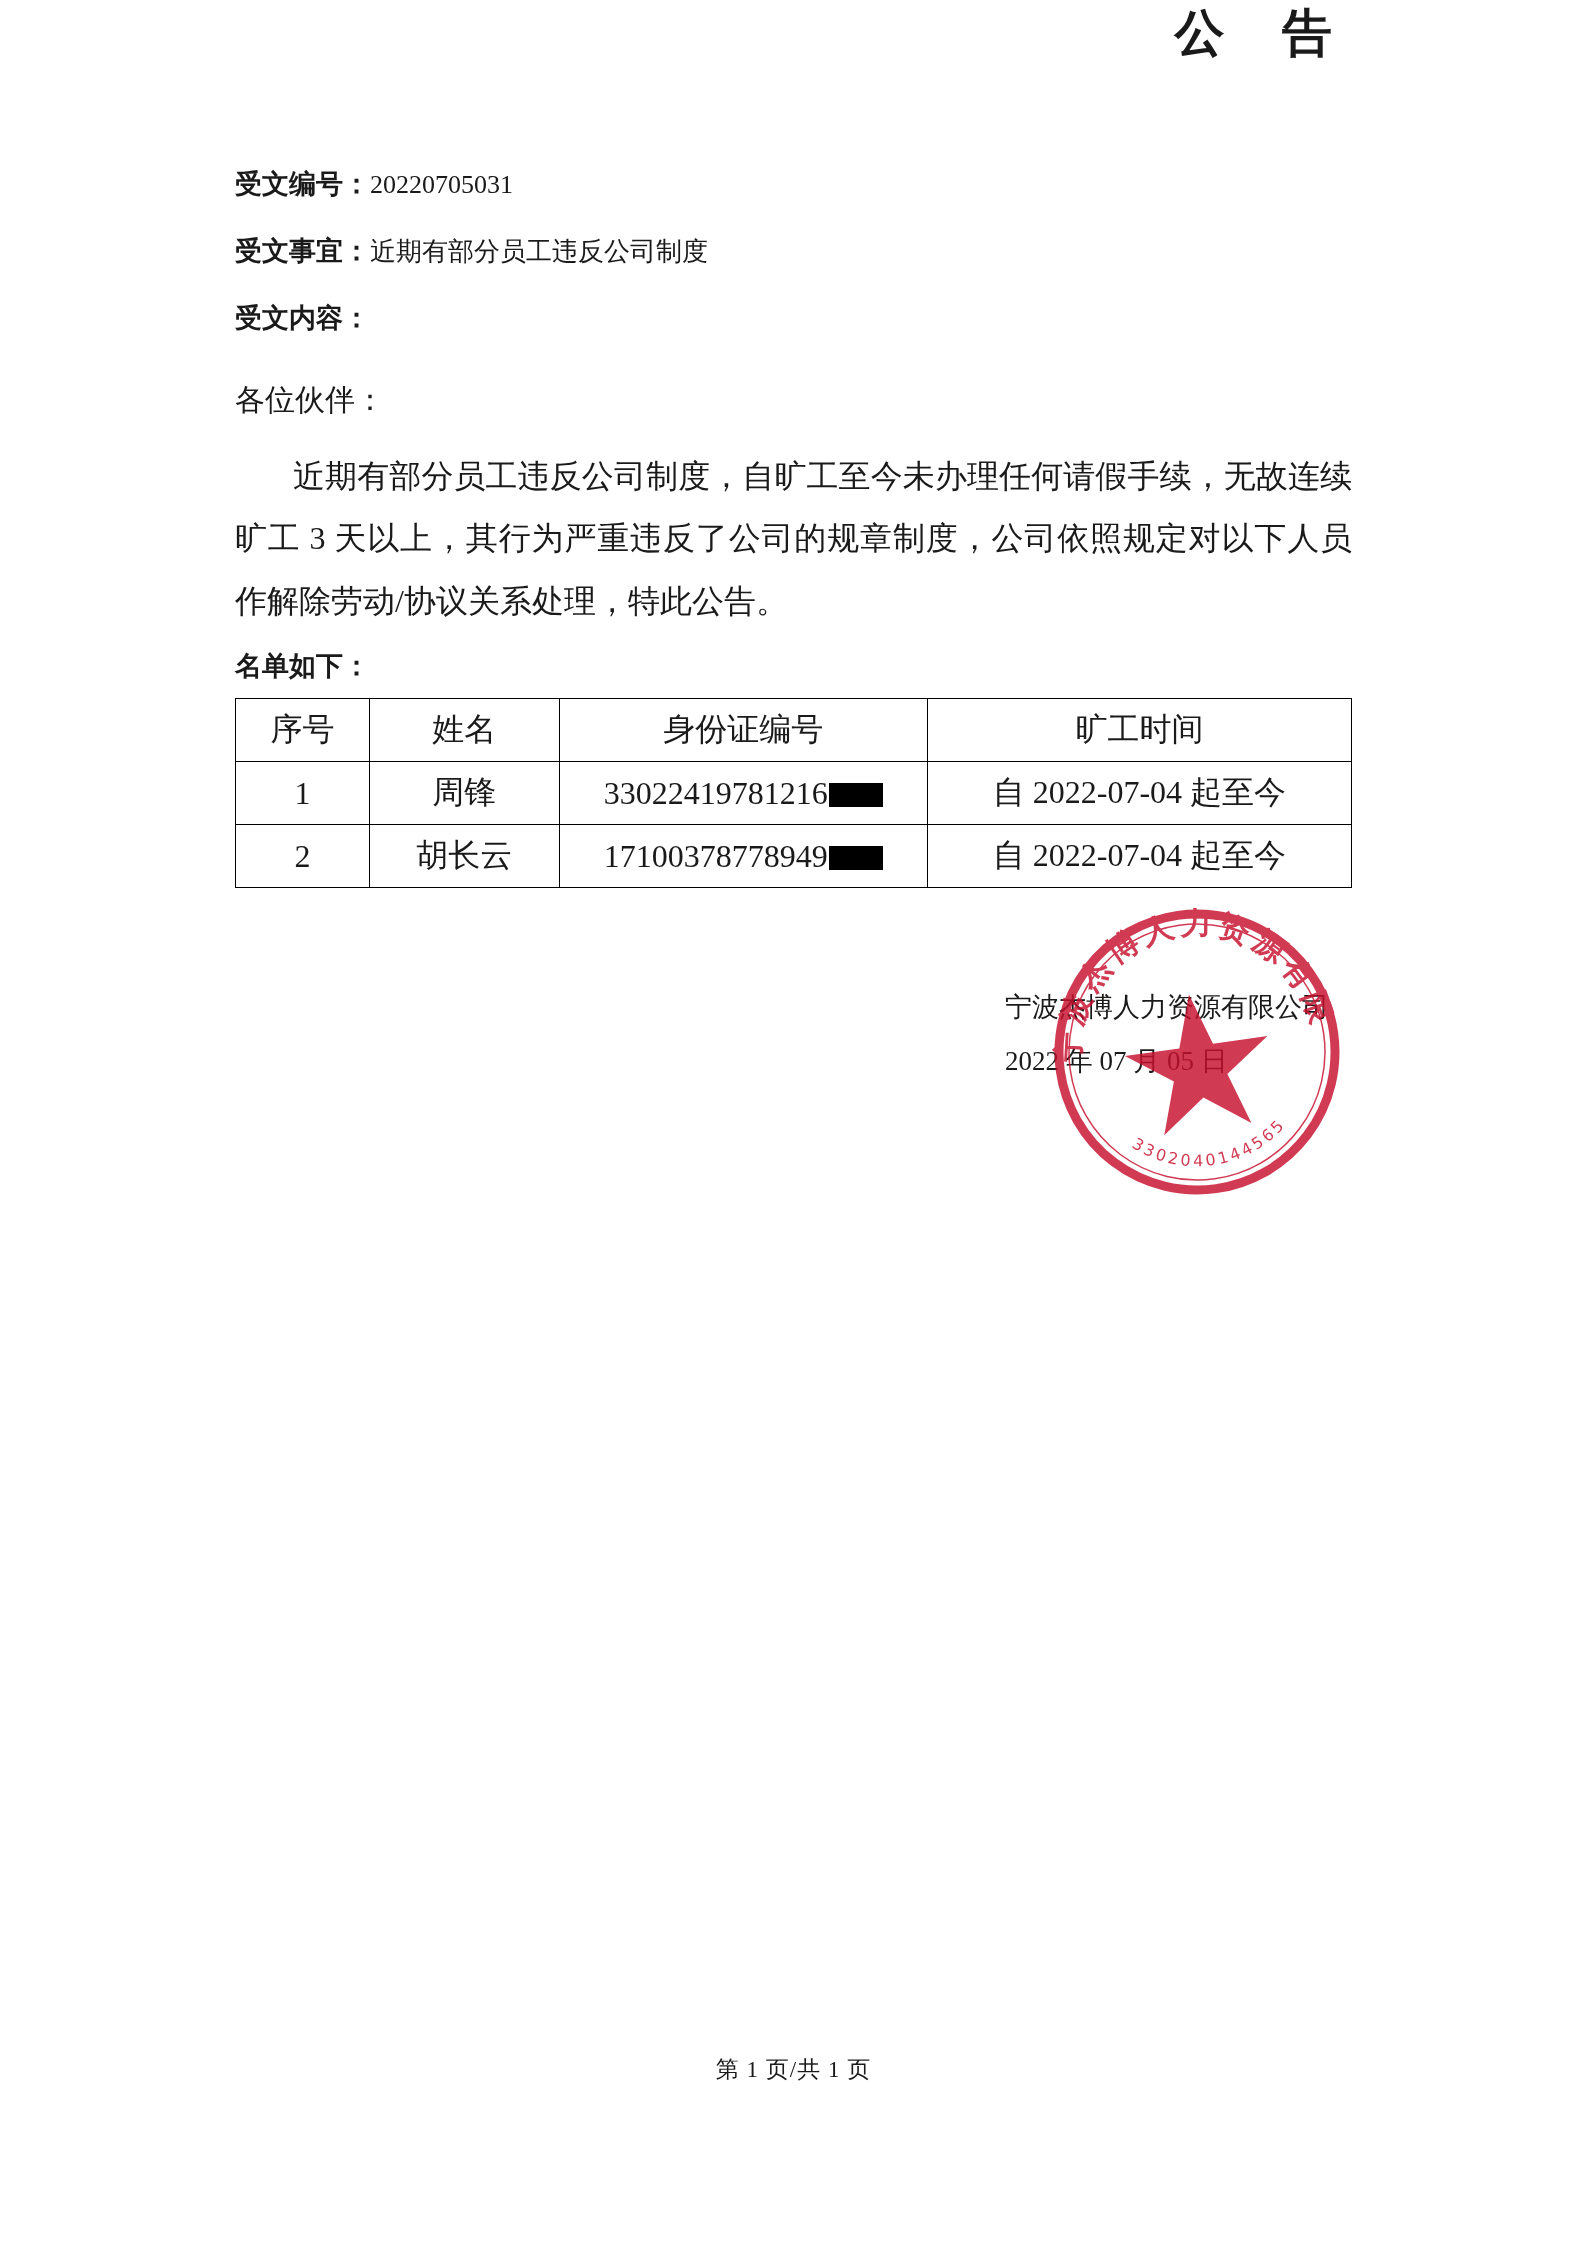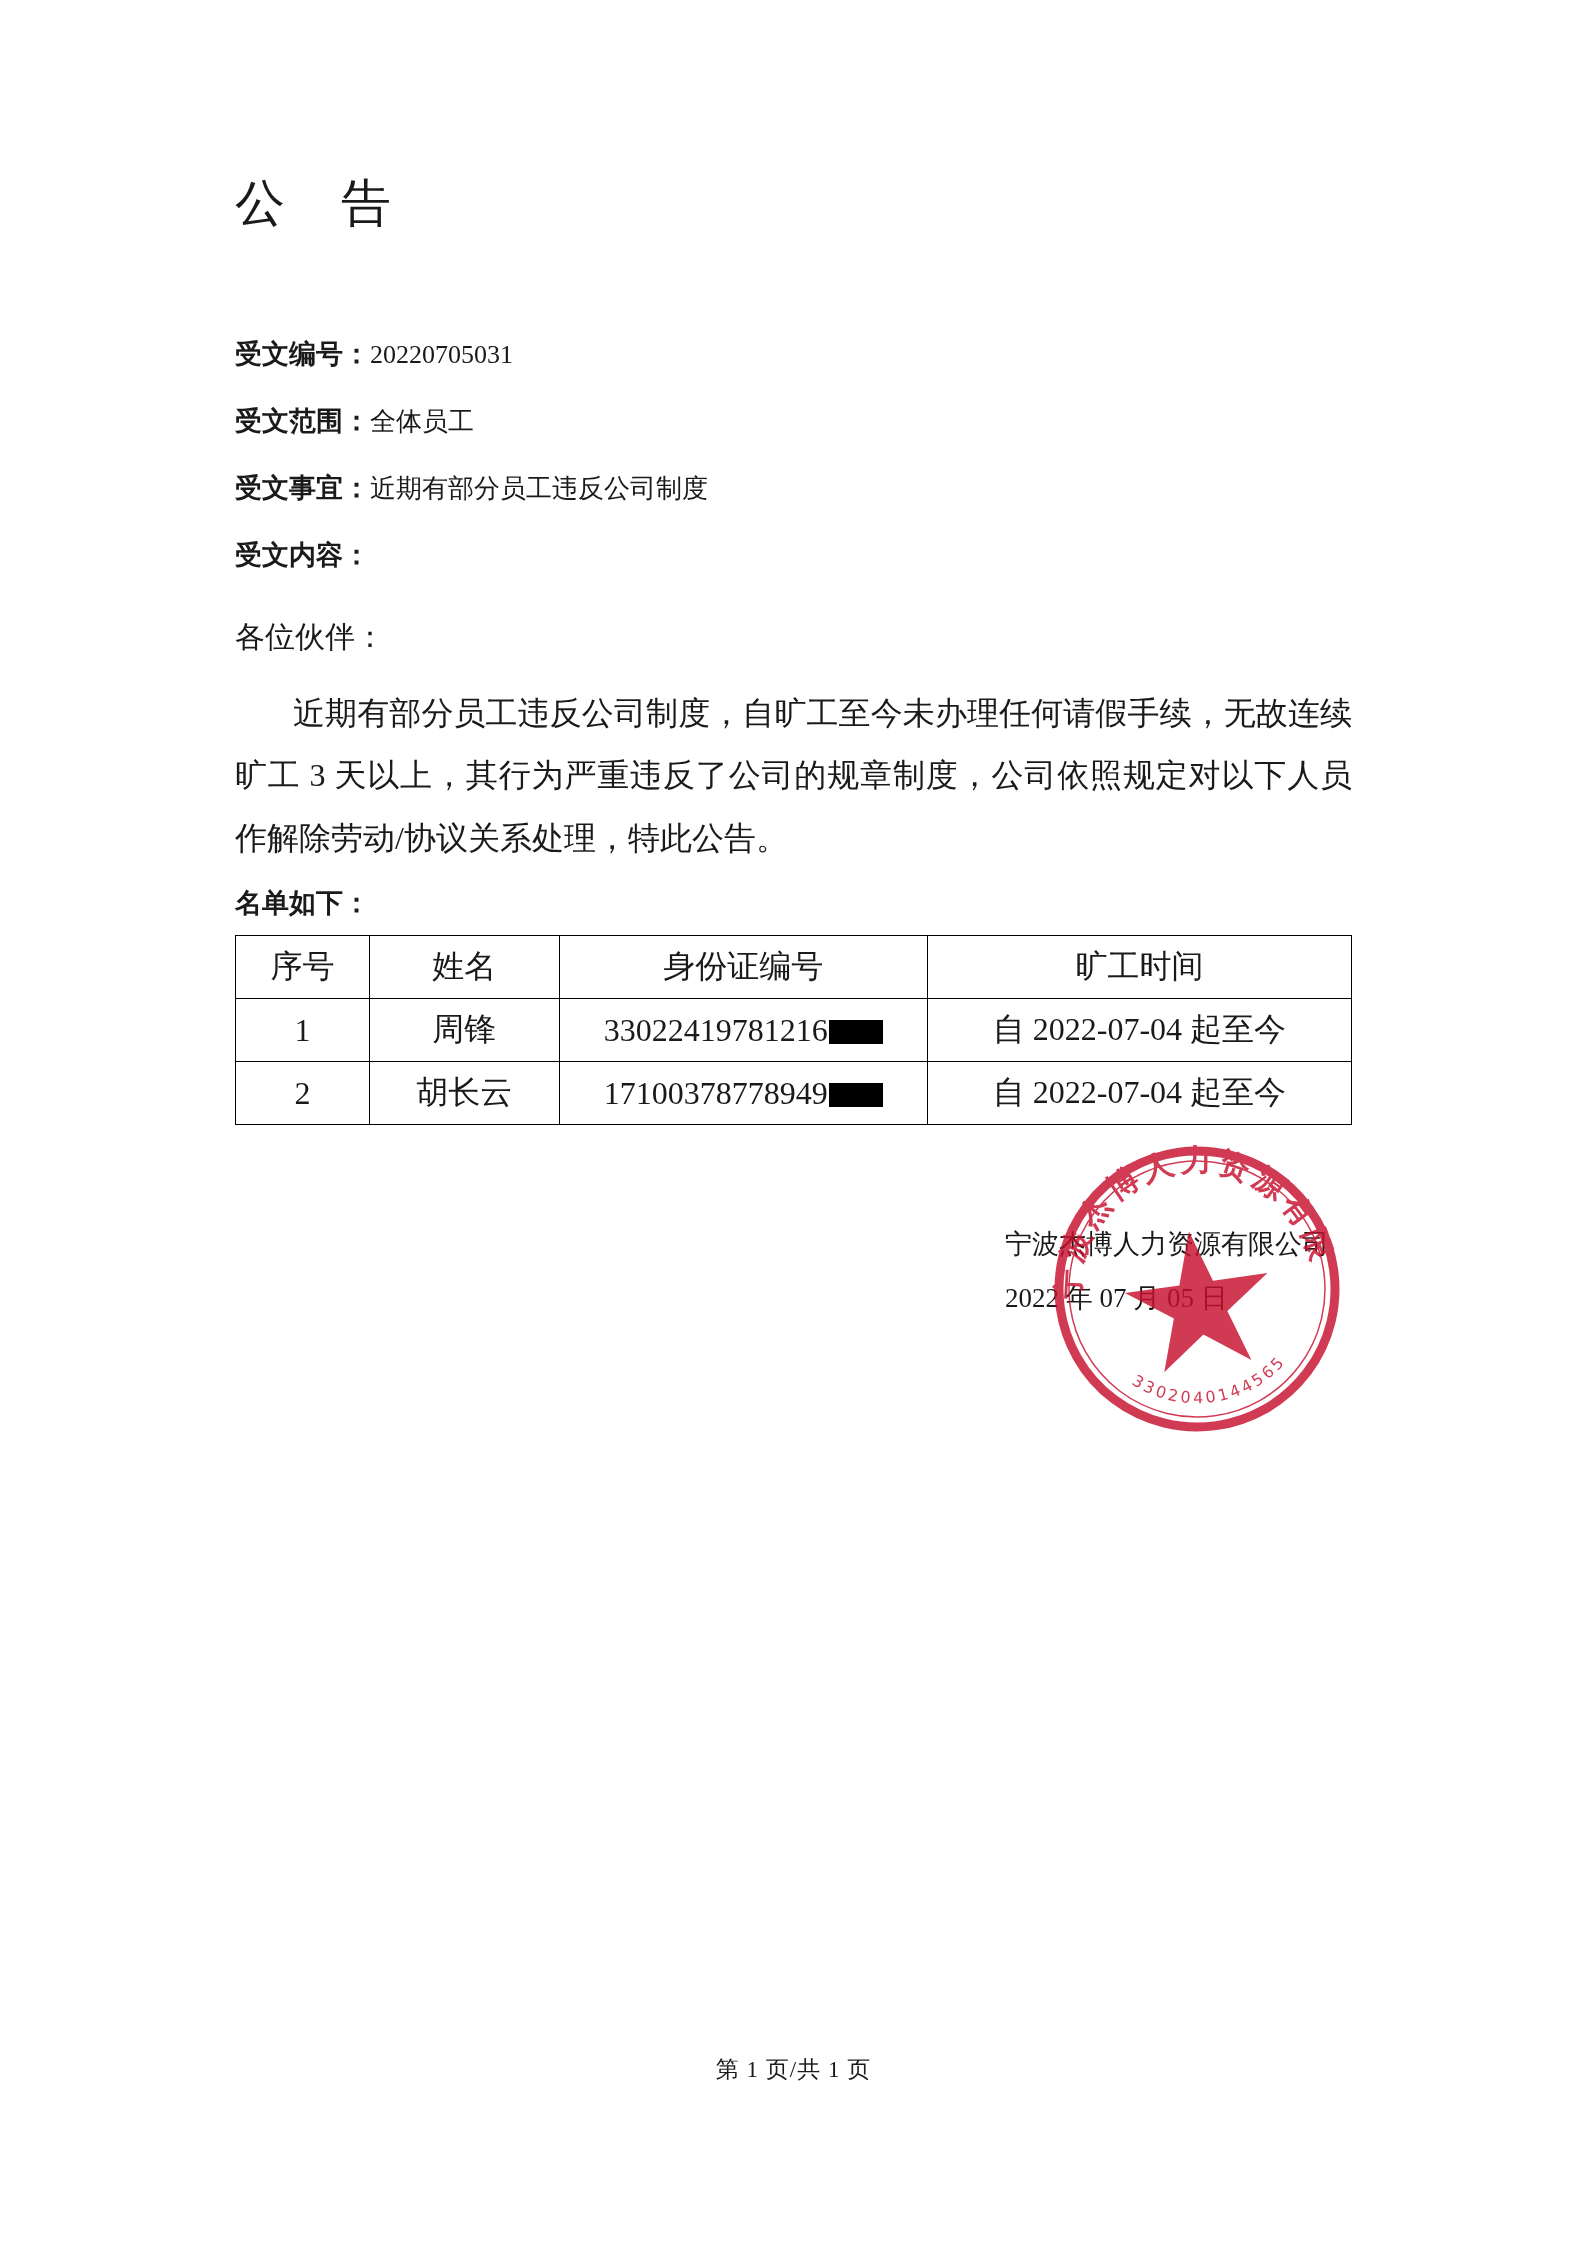--- a/index.html
+++ b/index.html
@@ -17,24 +17,23 @@
   }
   .page {
     position: absolute;
     top: 0; left: 0;
     width: 1587px;
     height: 2245px;
     box-sizing: border-box;
     padding: 0 235px;
   }
   .doc-title {
-    margin-top: 170px;
-    text-align: left;
+    text-align: right;
     font-size: 50px;
-    font-weight: normal;
+    font-weight: bold;
     letter-spacing: 20px;
     font-family: "DejaVu Serif", "Liberation Serif", serif;
   }
   .meta-block {
     margin-top: 104px;
   }
   .meta-row {
     font-size: 27px;
     line-height: 1.0;
     margin-bottom: 40px;
@@ -129,23 +128,20 @@
 </head>
 <body>
 
 <div class="page">
 
   <div class="doc-title">公 告</div>
 
   <div class="meta-block">
     <div class="meta-row">
       <span class="meta-label">受文编号：</span><span class="meta-value">20220705031</span>
-    </div>
-    <div class="meta-row">
-      <span class="meta-label">受文范围：</span><span class="meta-value">全体员工</span>
     </div>
     <div class="meta-row">
       <span class="meta-label">受文事宜：</span><span class="meta-value">近期有部分员工违反公司制度</span>
     </div>
     <div class="meta-row">
       <span class="meta-label">受文内容：</span><span class="meta-value"></span>
     </div>
   </div>
 
   <div class="salutation">各位伙伴：</div>

